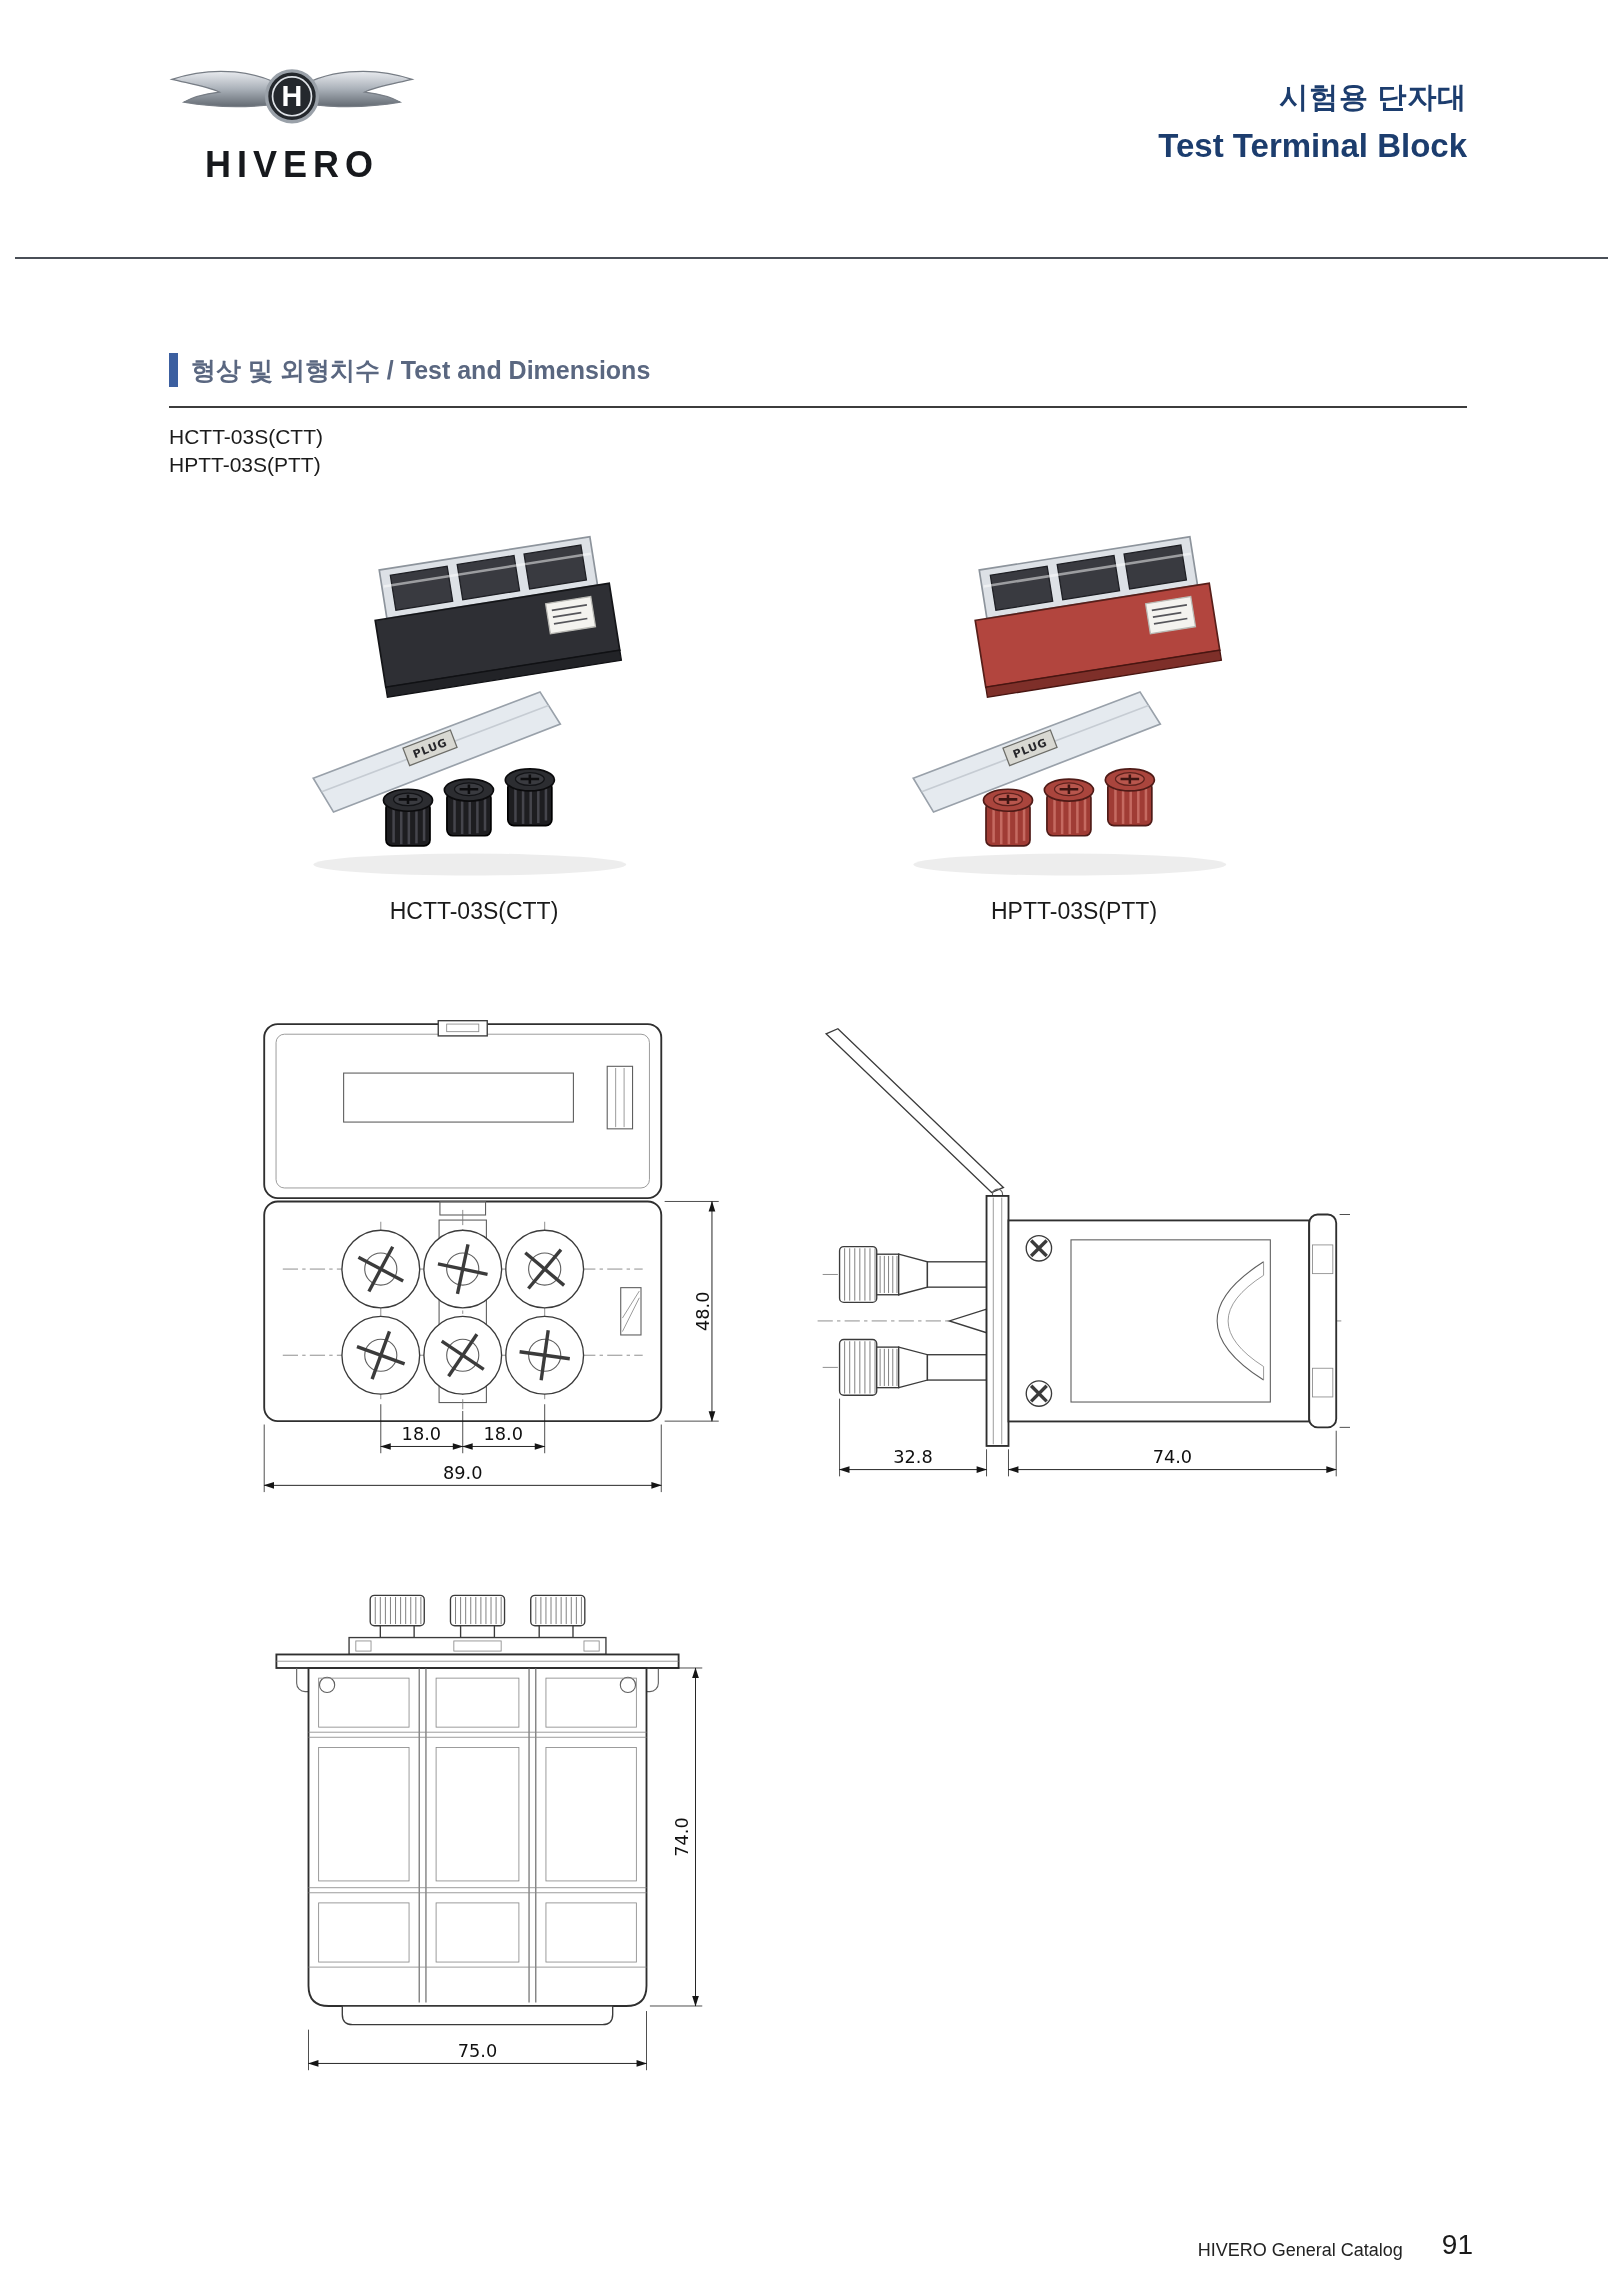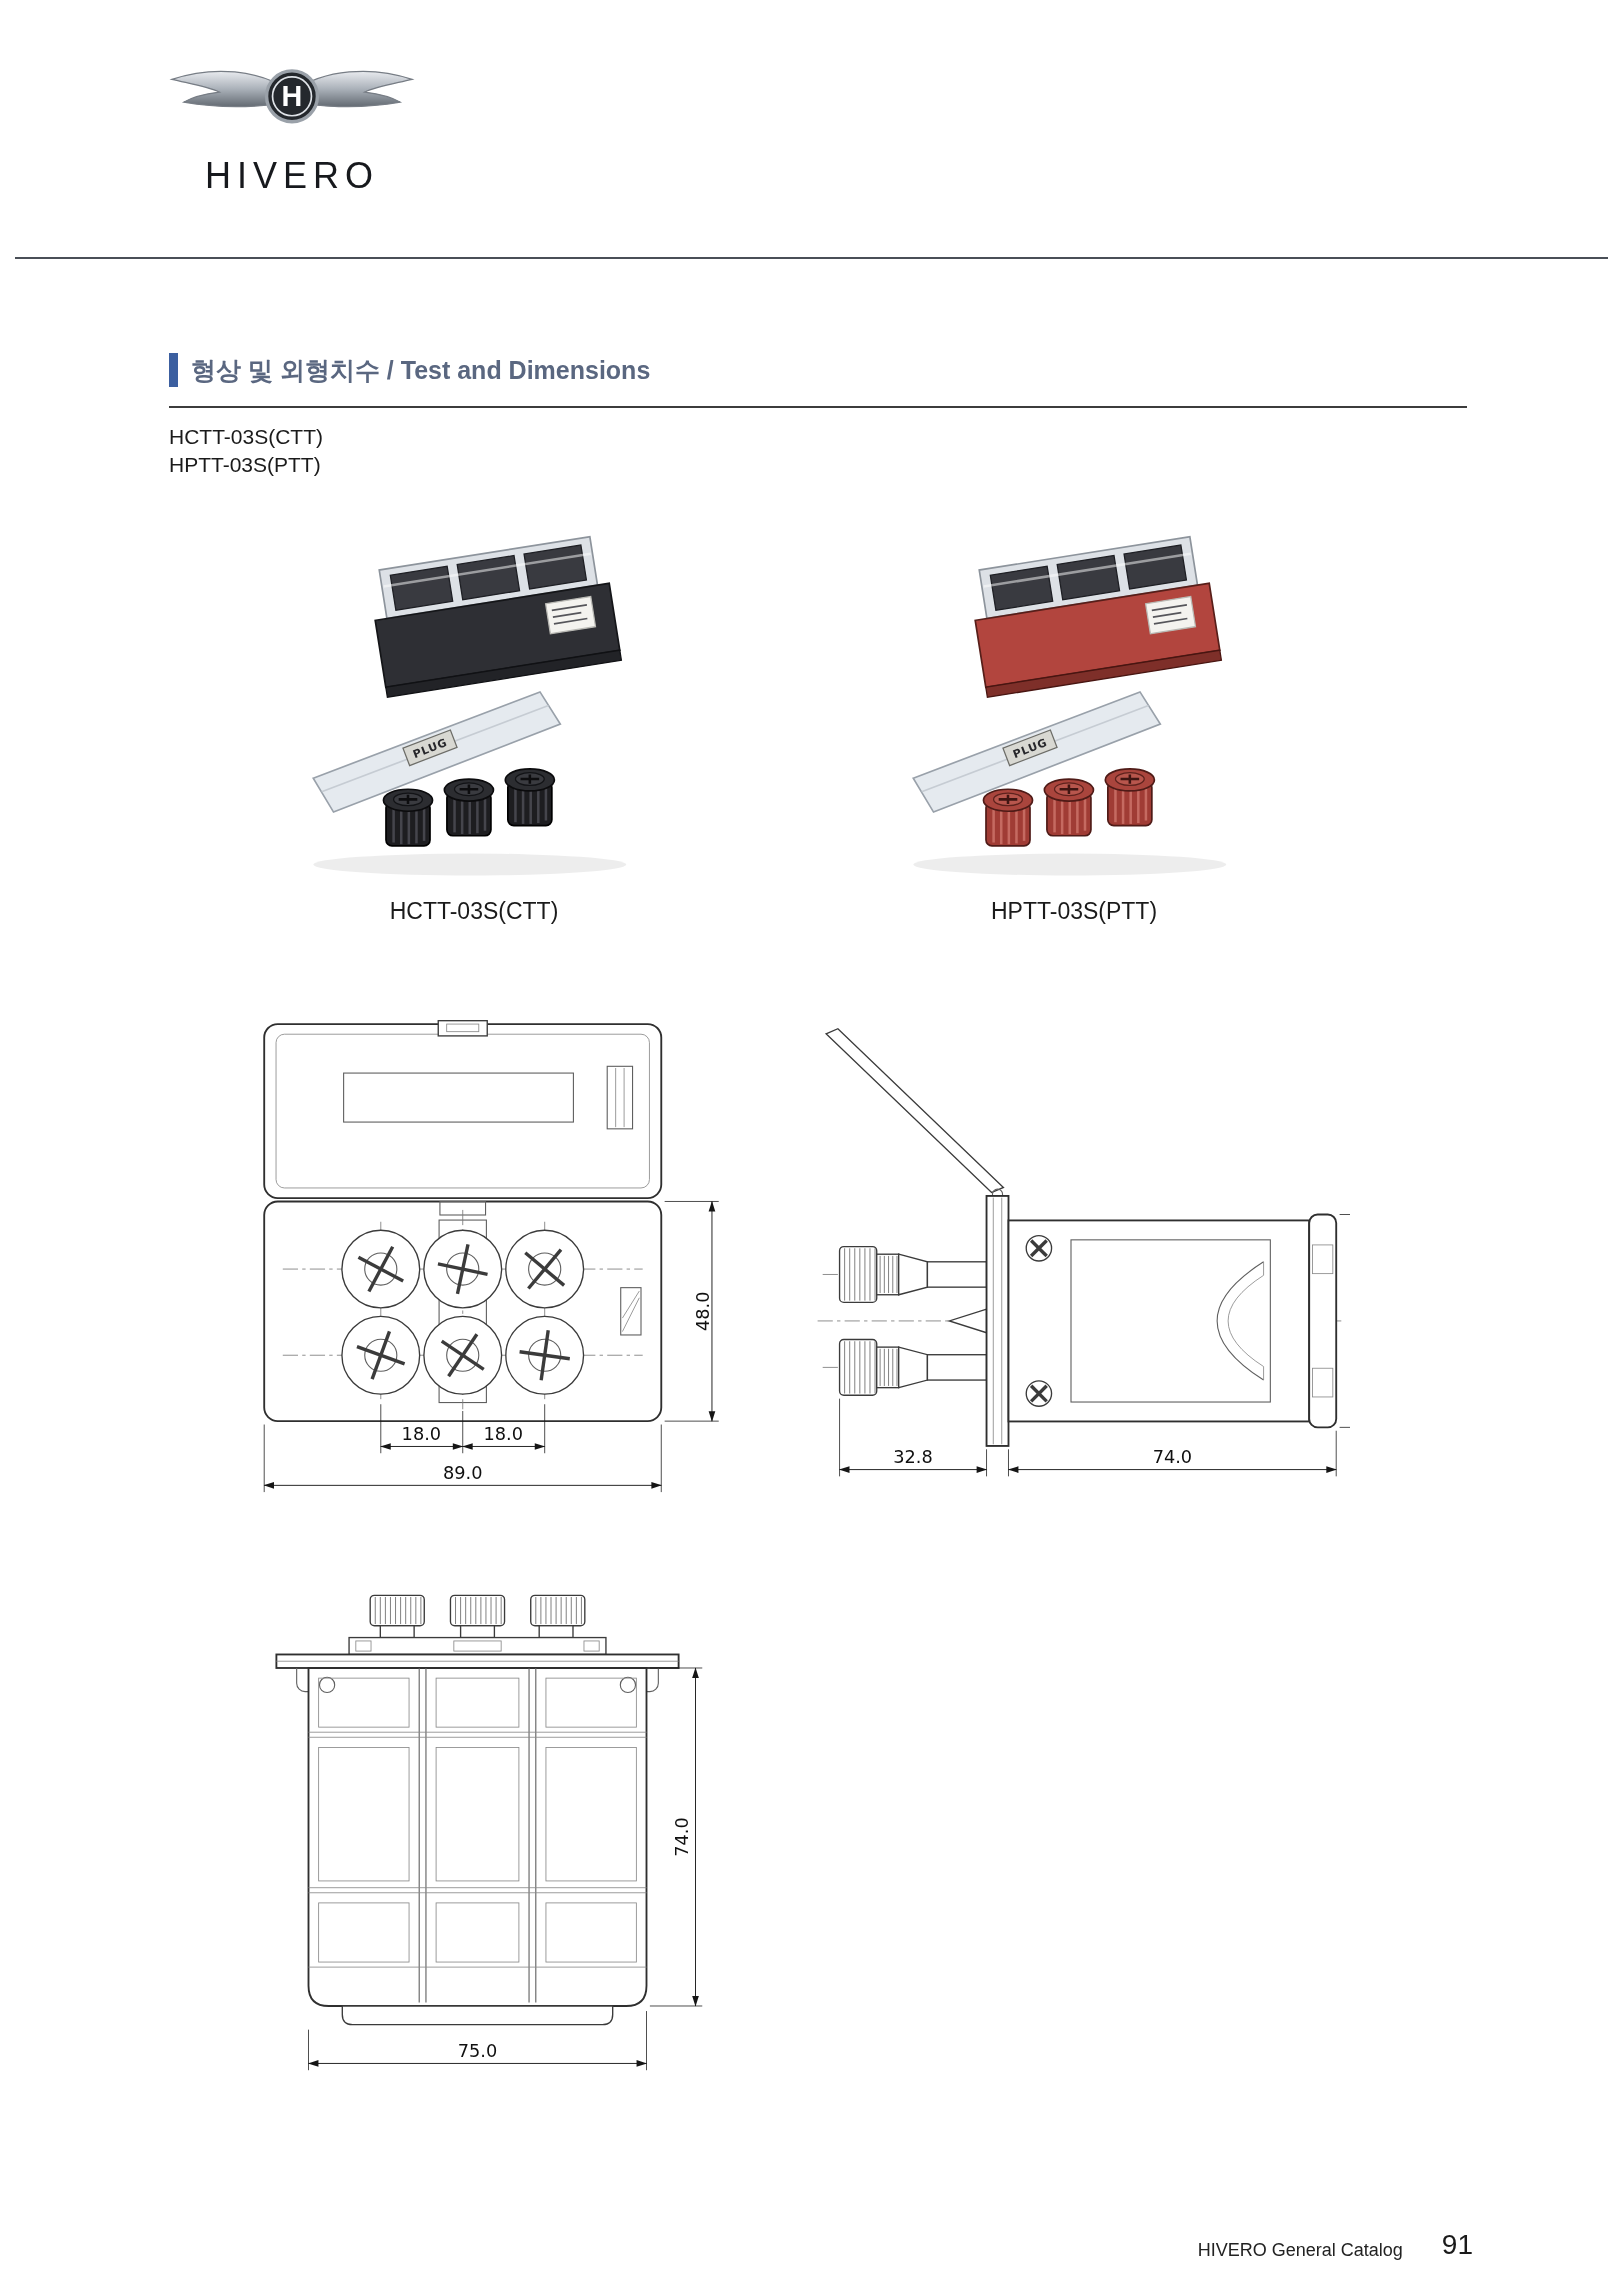--- a/index.html
+++ b/index.html
@@ -3,21 +3,21 @@
 <meta charset="utf-8">
 <style>
   * { margin:0; padding:0; box-sizing:border-box; }
   html,body { background:#ffffff; }
   body { font-family:"Liberation Sans", sans-serif; color:#111; }
   .page { position:relative; width:1623px; height:2295px; background:#fff; overflow:hidden; }
   .abs { position:absolute; }
 
   
   .logo { left:165px; top:54px; width:254px; text-align:center; }
-  .brand { font-size:36px; font-weight:normal; letter-spacing:6px; color:#17191d; margin-top:13px; }
+  .brand { font-size:36px; font-weight:bold; letter-spacing:6px; color:#17191d; margin-top:2px; }
   .titles { right:156px; top:78px; text-align:right; color:#1c3d6e; }
   .title-ko { font-size:29px; font-weight:700; letter-spacing:0.8px; }
   .title-en { font-size:33px; font-weight:700; margin-top:8.5px; }
   .header-rule { left:15px; right:15px; top:257px; height:1.7px; background:#4a4f57; }
 
   
   .sec { left:169px; top:353px; display:flex; align-items:center; gap:12.7px; }
   .sec-bar { width:9.3px; height:34px; background:#3c5fa0; display:inline-block; }
   .sec-title { font-size:25px; font-weight:600; color:#5a6780; }
   .sec-rule { left:169px; top:406px; width:1298px; height:1.7px; background:#3c3c3c; }
@@ -77,20 +77,24 @@
       <g transform="translate(300,0) scale(-1,1)">
         <path d="M148 44 C 112 18, 56 14, 8 30 C 34 36, 52 39, 64 45 C 48 47, 32 51, 22 57 C 74 66, 122 62, 148 56 Z" fill="url(#wingG)" stroke="#777d85" stroke-width="1.5"></path>
       </g>
       <circle cx="150" cy="50" r="30" fill="#24282d" stroke="#9aa1a9" stroke-width="4"></circle>
       <circle cx="150" cy="50" r="23" fill="none" stroke="#dfe3e8" stroke-width="2"></circle>
       <text x="150" y="62" text-anchor="middle" font-size="34" font-weight="bold" fill="#ffffff">H</text>
     </svg>
     <div class="brand">HIVERO</div>
   </div>
 
+  <div class="abs titles">
+    <div class="title-ko">시험용 단자대</div>
+    <div class="title-en">Test Terminal Block</div>
+  </div>
 
   <div class="abs header-rule"></div>
 
   <div class="abs sec">
     <span class="sec-bar"></span>
     <span class="sec-title">형상 및 외형치수 / Test and Dimensions</span>
   </div>
   <div class="abs sec-rule"></div>
 
   <div class="abs models">

